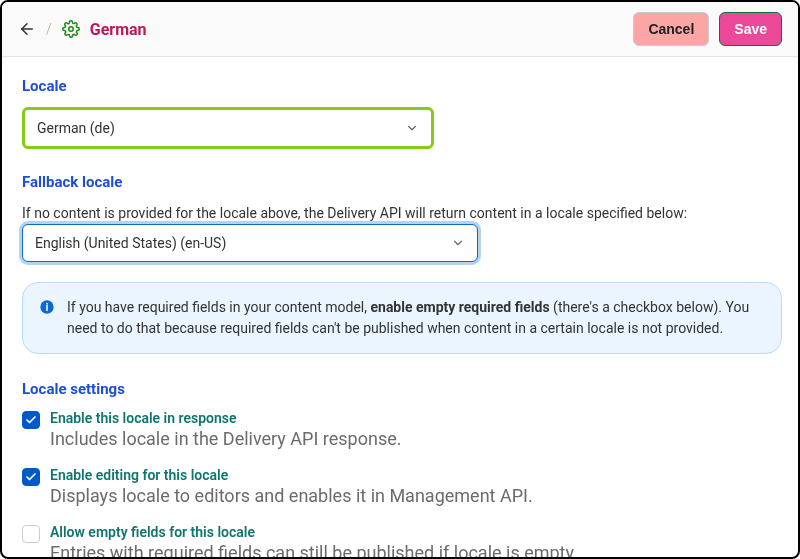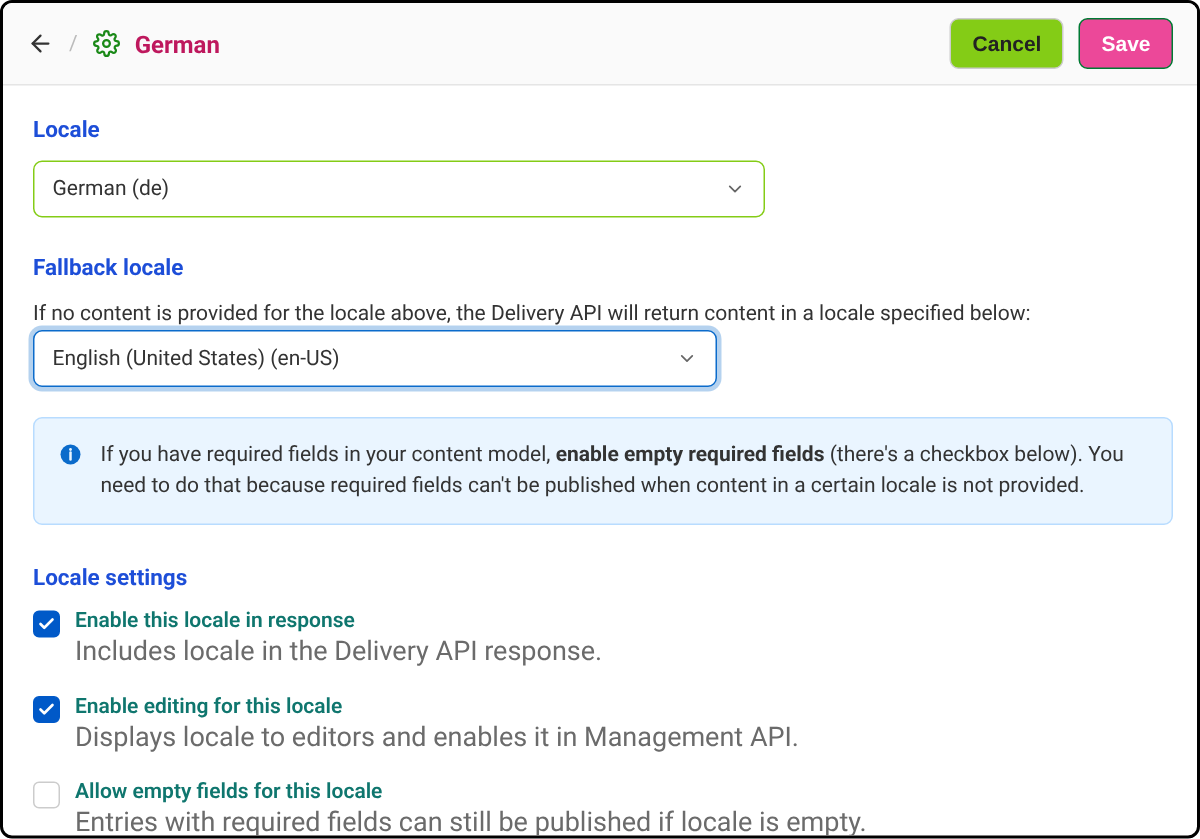--- a/index.html
+++ b/index.html
@@ -52,21 +52,21 @@
   }
   .btn {
     font-size: 14px;
     font-weight: 600;
     padding: 8px 14px;
     border-radius: 6px;
     cursor: pointer;
     border: 1px solid transparent;
   }
   .btn-cancel {
-    background: #84cc16;
+    background: #fca5a5;
     color: #222;
     border: 1px solid #ccc;
   }
   .btn-save {
     background: #ec4899;
     color: #fff;
     border: 1px solid #007a34;
   }
   .content {
     padding: 20px 20px 30px 20px;
@@ -74,22 +74,22 @@
   .section-title {
     font-weight: 700;
     font-size: 15px;
     margin-bottom: 12px;
     color: #1d4ed8;
   }
   .select-wrap {
     margin-bottom: 24px;
   }
   .select {
-    width: 488px;
-    border: 1px solid #84cc16;
+    width: 412px;
+    border: 3px solid #84cc16;
     border-radius: 6px;
     padding: 10px 12px;
     font-size: 14px;
     color: #333;
     background: #fff;
     display: flex;
     justify-content: space-between;
     align-items: center;
     cursor: pointer;
   }
@@ -104,21 +104,21 @@
   }
   .desc-text {
     font-size: 14px;
     color: #333;
     margin-bottom: 0;
     line-height: 1.5;
   }
   .info-banner {
     background: #eaf5ff;
     border: 1px solid #b8dcff;
-    border-radius: 6px;
+    border-radius: 16px;
     padding: 14px 16px;
     display: flex;
     gap: 12px;
     margin-top: 20px;
     margin-bottom: 26px;
     width: 760px;
   }
   .info-icon {
     color: #0b6bcb;
     flex-shrink: 0;

